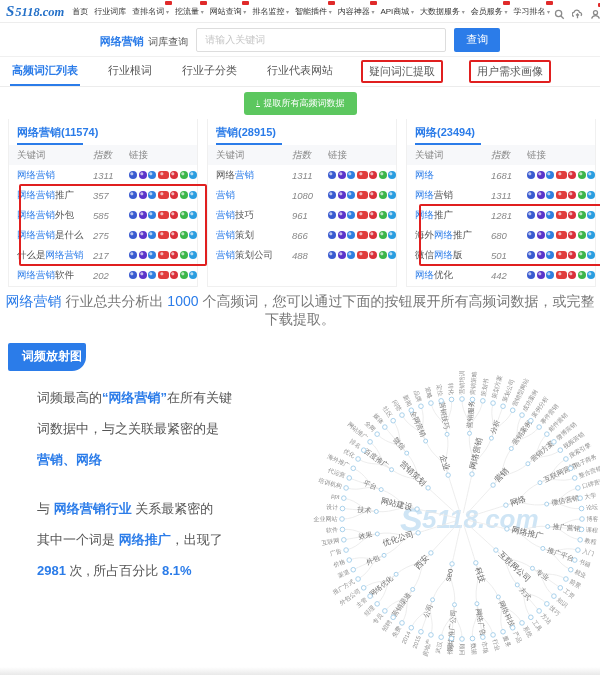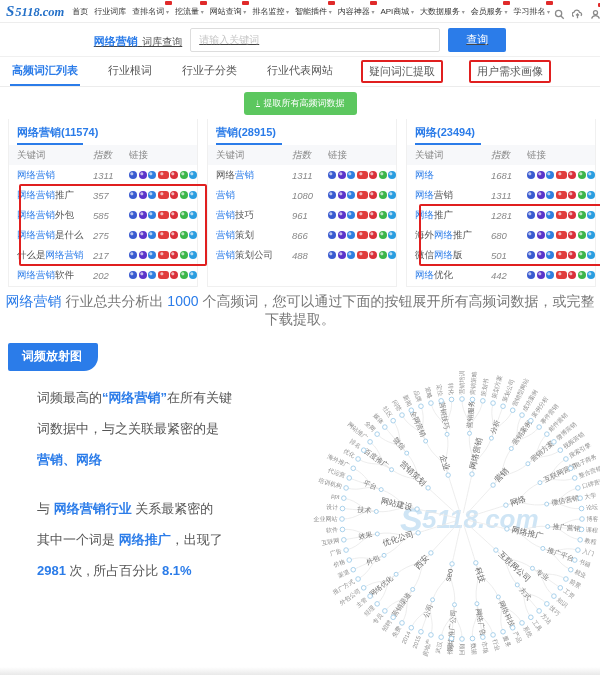--- a/index.html
+++ b/index.html
@@ -17,27 +17,27 @@
   .nav-item .caret { font-size:6px; color:#999; }
   .nav-badge { position:absolute; top:-5px; right:-3px; width:7px; height:4px;
     background:#e02a2a; border-radius:1px; }
   .nav-icons { display:flex; align-items:center; gap:7px; margin-left:4px; }
   .nav-ic { position:relative; width:11px; height:11px; cursor:pointer; }
   .nav-ic svg { width:11px; height:11px; stroke:#8a8a8a; fill:none; stroke-width:1.4; }
   .nav-ic .nav-badge { top:-3px; right:-4px; }
 
   
   .searchrow { display:flex; align-items:center; justify-content:center;
-    height:34px; border-bottom:1px solid #f0f0f0; gap:8px;text-decoration:underline; }
+    height:34px; border-bottom:1px solid #f0f0f0; gap:8px; }
   .search-label b { color:#2b7ce9; font-size:11px; }
   .search-label span { color:#555; font-size:10px; }
   .search-input { width:250px; height:24px; border:1px solid #ddd; border-radius:2px;
     font-size:10px; padding:0 8px; color:#333; }
   .search-input::placeholder { color:#c6c6c6; }
-  .search-btn { width:58px; height:24px; background:#2b7ce9; color:#fff;
+  .search-btn { width:46px; height:24px; background:#2b7ce9; color:#fff;
     border:none; border-radius:2px; font-size:11px; cursor:pointer; }
 
   
   .tabsrow { display:flex; align-items:stretch; height:30px; border-bottom:1px solid #ececec;
     padding-left:10px; gap:26px; }
   .tab { display:flex; align-items:center; font-size:11px; color:#555; cursor:pointer;
     border-bottom:2px solid transparent; padding:0 2px; }
   .tab.active { color:#2b7ce9; border-bottom-color:#2b7ce9; font-weight:bold; }
   .tab.boxed { border:2px solid #e01f1f !important; border-radius:2px; margin:3px 0;
     padding:0 6px; }
@@ -66,21 +66,21 @@
     background:radial-gradient(circle at 35% 35%, rgba(255,255,255,.65) 0 1px, transparent 2px) ; }
   .lk-dot.wide { width:11px; border-radius:3px; }
   .redbox { position:absolute; border:2px solid #e01f1f; border-radius:2px; pointer-events:none; }
 
   
   .footnote { text-align:center; font-size:14px; color:#777; padding:6px 0 10px; }
   .hl { color:#2b7ce9; }
 
   
   .section-badge { display:inline-block; background:#2b7ce9; color:#fff; font-size:12px;
-    font-weight:bold; padding:5px 16px 6px 14px; margin:4px 0 0 8px;
+    font-weight:bold; padding:5px 4px 6px 14px; margin:4px 0 0 8px;
     border-radius:2px 2px 14px 2px; }
 
   
   .analysis { position:absolute; left:37px; top:382px; width:285px;
     font-size:13px; line-height:31px; color:#555; }
   .analysis .gap { display:block; height:18px; }
   .analysis .hl { font-weight:bold; }
 
   
   .radial-wrap { position:absolute; left:0; top:340px; width:600px; height:335px; }

